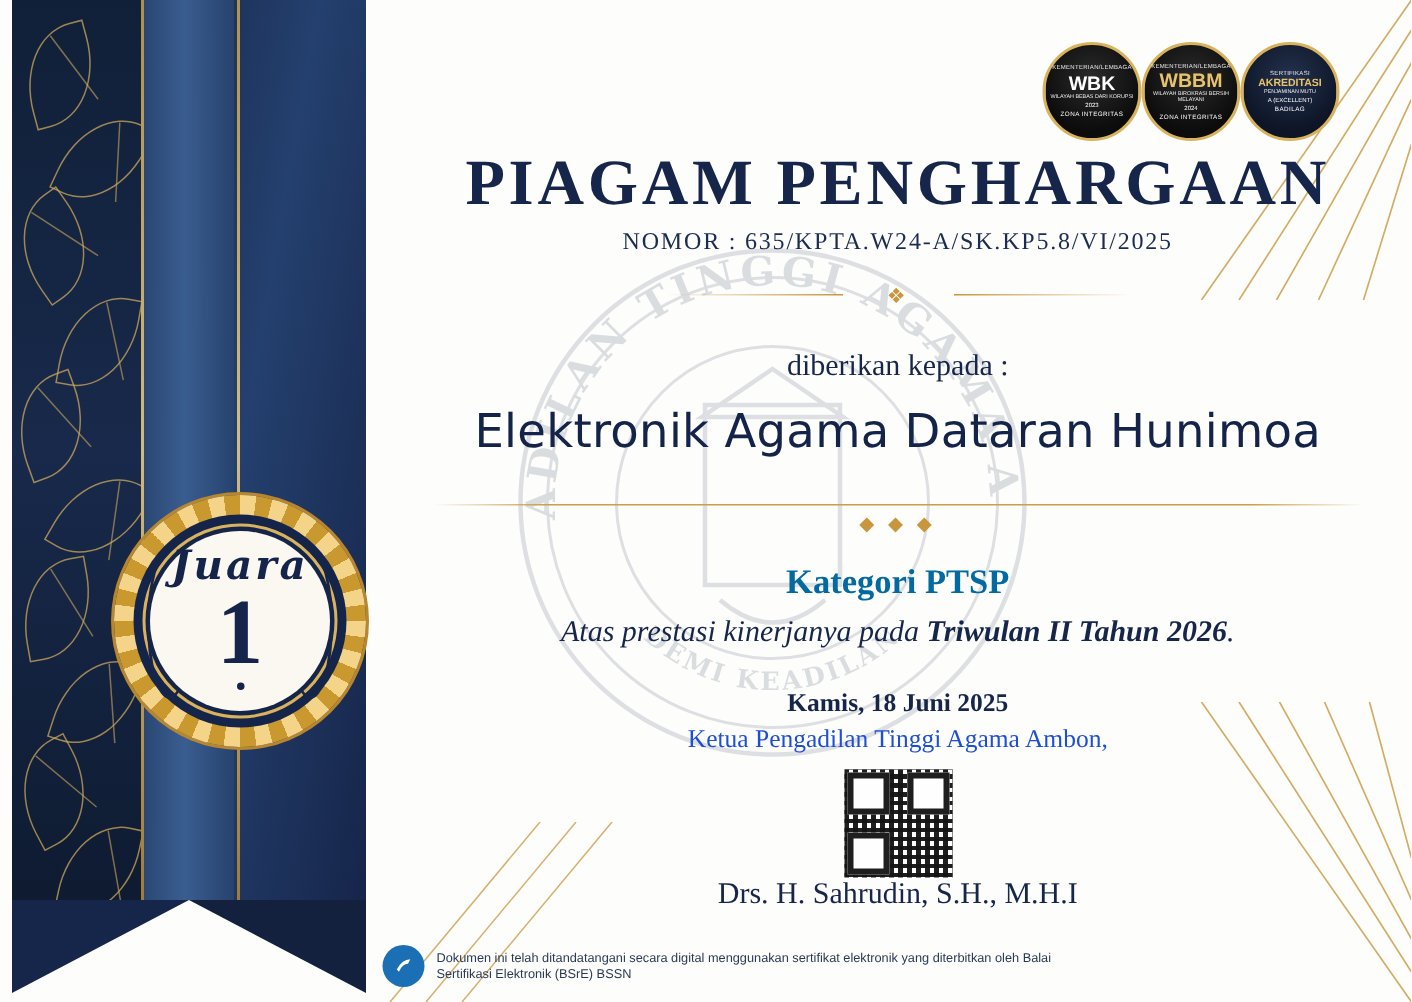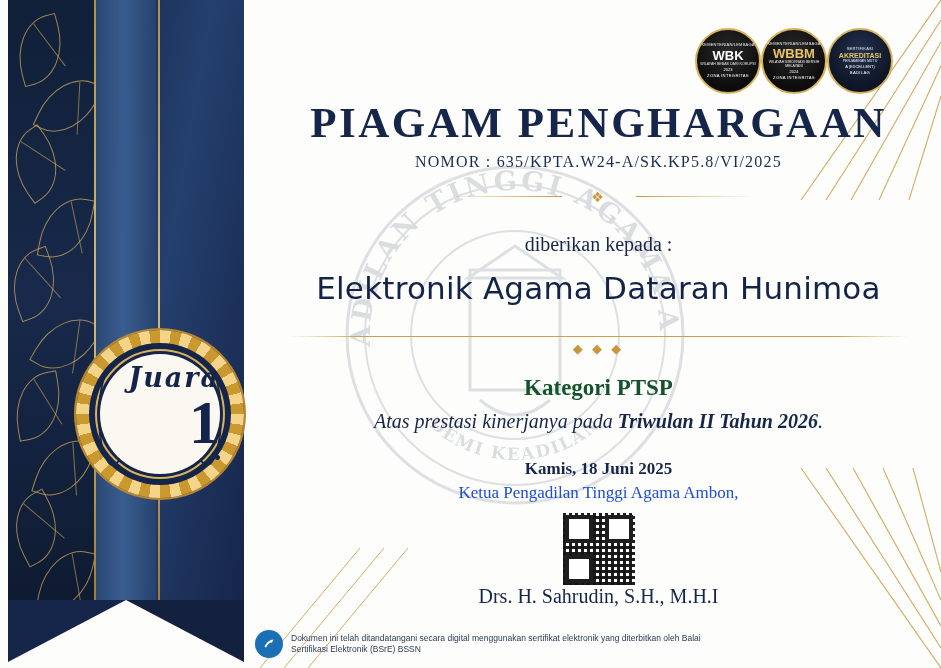--- a/index.html
+++ b/index.html
@@ -115,21 +115,21 @@
     border-radius: 50%;
     border: 2px solid #d8b25c;
   }
   .medal-inner {
     position: absolute;
     inset: 24px;
     border-radius: 50%;
     background: #fbf8f1;
     display: flex;
     flex-direction: column;
-    align-items: flex-end;
+    align-items: center;
     justify-content: center;
   }
   .medal-juara {
     font-family: "DejaVu Serif", serif;
     font-style: italic;
     font-weight: bold;
     font-size: 27px;
     color: #14244a;
     letter-spacing: 2px;
     margin-top: -6px;
@@ -270,21 +270,21 @@
   .hairline-orn {
     margin: 4px auto 0;
     font-size: 13px;
     color: #c8963c;
     letter-spacing: 3px;
   }
   .kategori {
     margin-top: 18px;
     font-size: 23px;
     font-weight: bold;
-    color: #14532d;
+    color: #0369a1;
   }
   .prestasi {
     margin-top: 9px;
     font-size: 20px;
     font-style: italic;
     color: #16254a;
   }
   .prestasi b { font-weight: bold; }
   .tanggal {
     margin-top: 26px;

